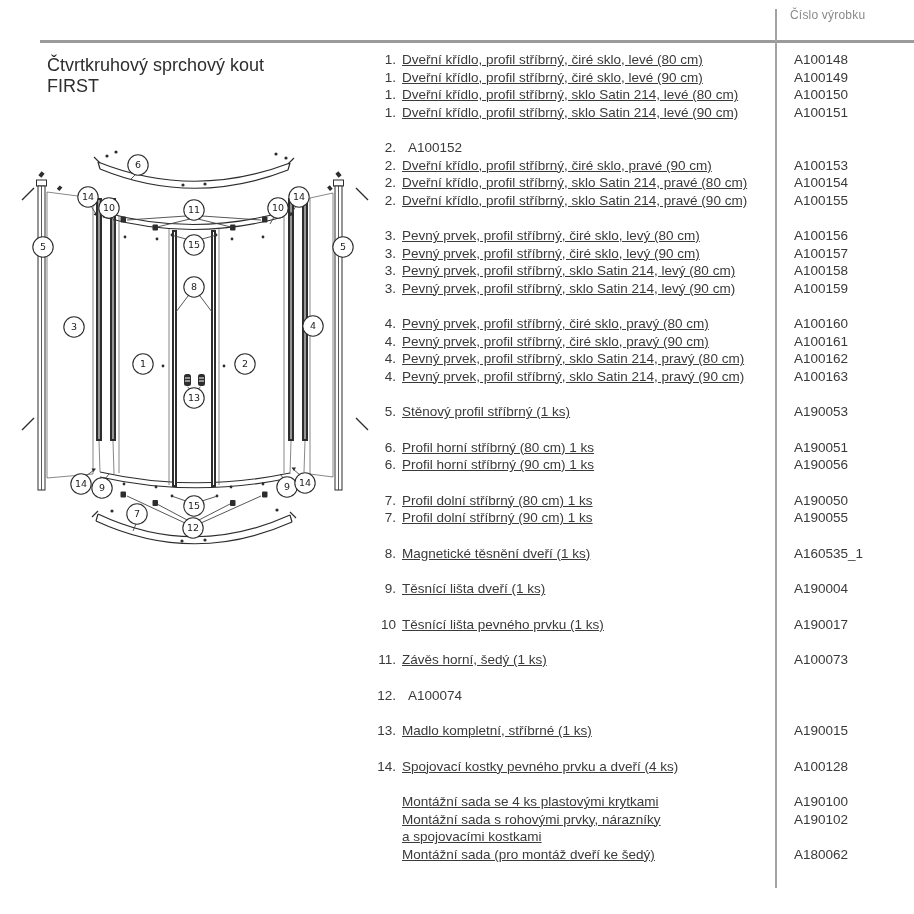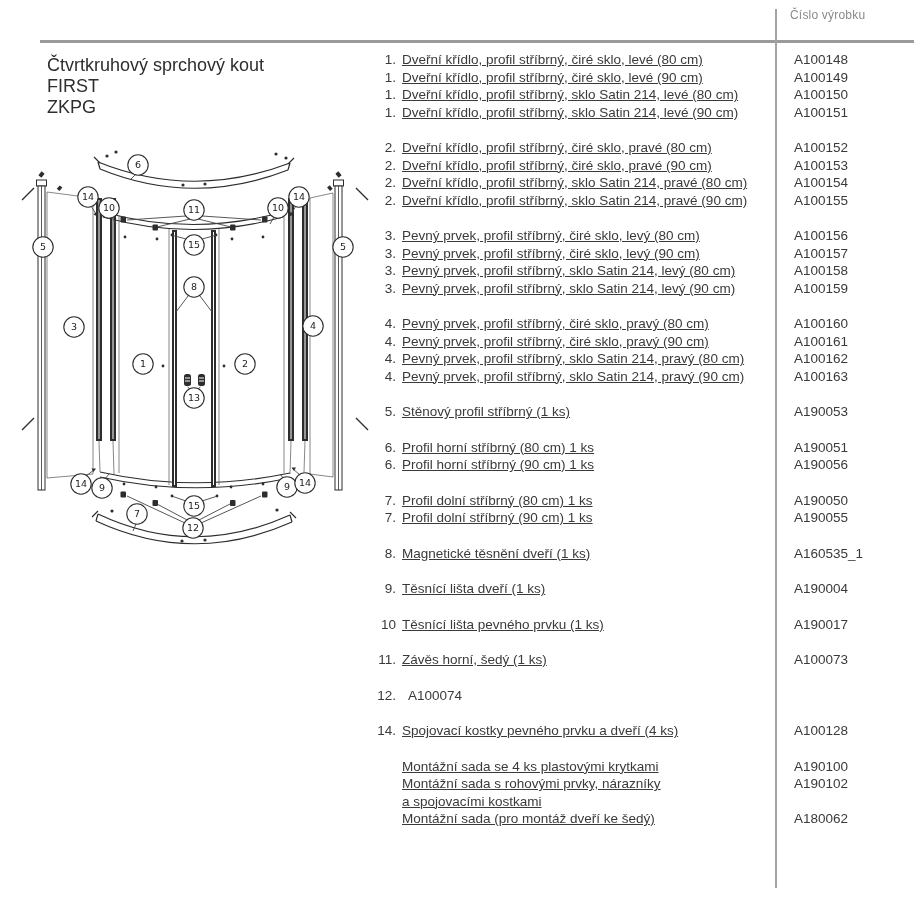--- a/index.html
+++ b/index.html
@@ -34,21 +34,20 @@
 
 <div id="page">
 
   <div class="h-rule"></div>
   <div class="v-rule"></div>
   <div class="col-label">Číslo výrobku</div>
 
   <div class="title-block">
     <div>Čtvrtkruhový sprchový kout</div>
     <div>FIRST</div>
-    <div>ZKPG</div>
   </div>
 
   <div class="parts-list">
       <div class="group">
         <div class="row">
           <span class="num">1.</span>
           <span class="desc">Dveřní křídlo, profil stříbrný, čiré sklo, levé (80 cm)</span>
           <span class="code">A100148</span>
         </div>
         <div class="row">
@@ -63,21 +62,20 @@
         </div>
         <div class="row">
           <span class="num">1.</span>
           <span class="desc">Dveřní křídlo, profil stříbrný, sklo Satin 214, levé (90 cm)</span>
           <span class="code">A100151</span>
         </div>
       </div>
       <div class="group">
         <div class="row">
           <span class="num">2.</span>
-          <span class="desc">Dveřní křídlo, profil stříbrný, čiré sklo, pravé (80 cm)</span>
           <span class="code">A100152</span>
         </div>
         <div class="row">
           <span class="num">2.</span>
           <span class="desc">Dveřní křídlo, profil stříbrný, čiré sklo, pravé (90 cm)</span>
           <span class="code">A100153</span>
         </div>
         <div class="row">
           <span class="num">2.</span>
           <span class="desc">Dveřní křídlo, profil stříbrný, sklo Satin 214, pravé (80 cm)</span>
@@ -189,20 +187,27 @@
         <div class="row">
           <span class="num">11.</span>
           <span class="desc">Závěs horní, šedý (1 ks)</span>
           <span class="code">A100073</span>
         </div>
       </div>
       <div class="group">
         <div class="row">
           <span class="num">12.</span>
           <span class="code">A100074</span>
+        </div>
+      </div>
+      <div class="group">
+        <div class="row">
+          <span class="num">13.</span>
+          <span class="desc">Madlo kompletní, stříbrné (1 ks)</span>
+          <span class="code">A190015</span>
         </div>
       </div>
       <div class="group">
         <div class="row">
           <span class="num">14.</span>
           <span class="desc">Spojovací kostky pevného prvku a dveří (4 ks)</span>
           <span class="code">A100128</span>
         </div>
       </div>
       <div class="group">

